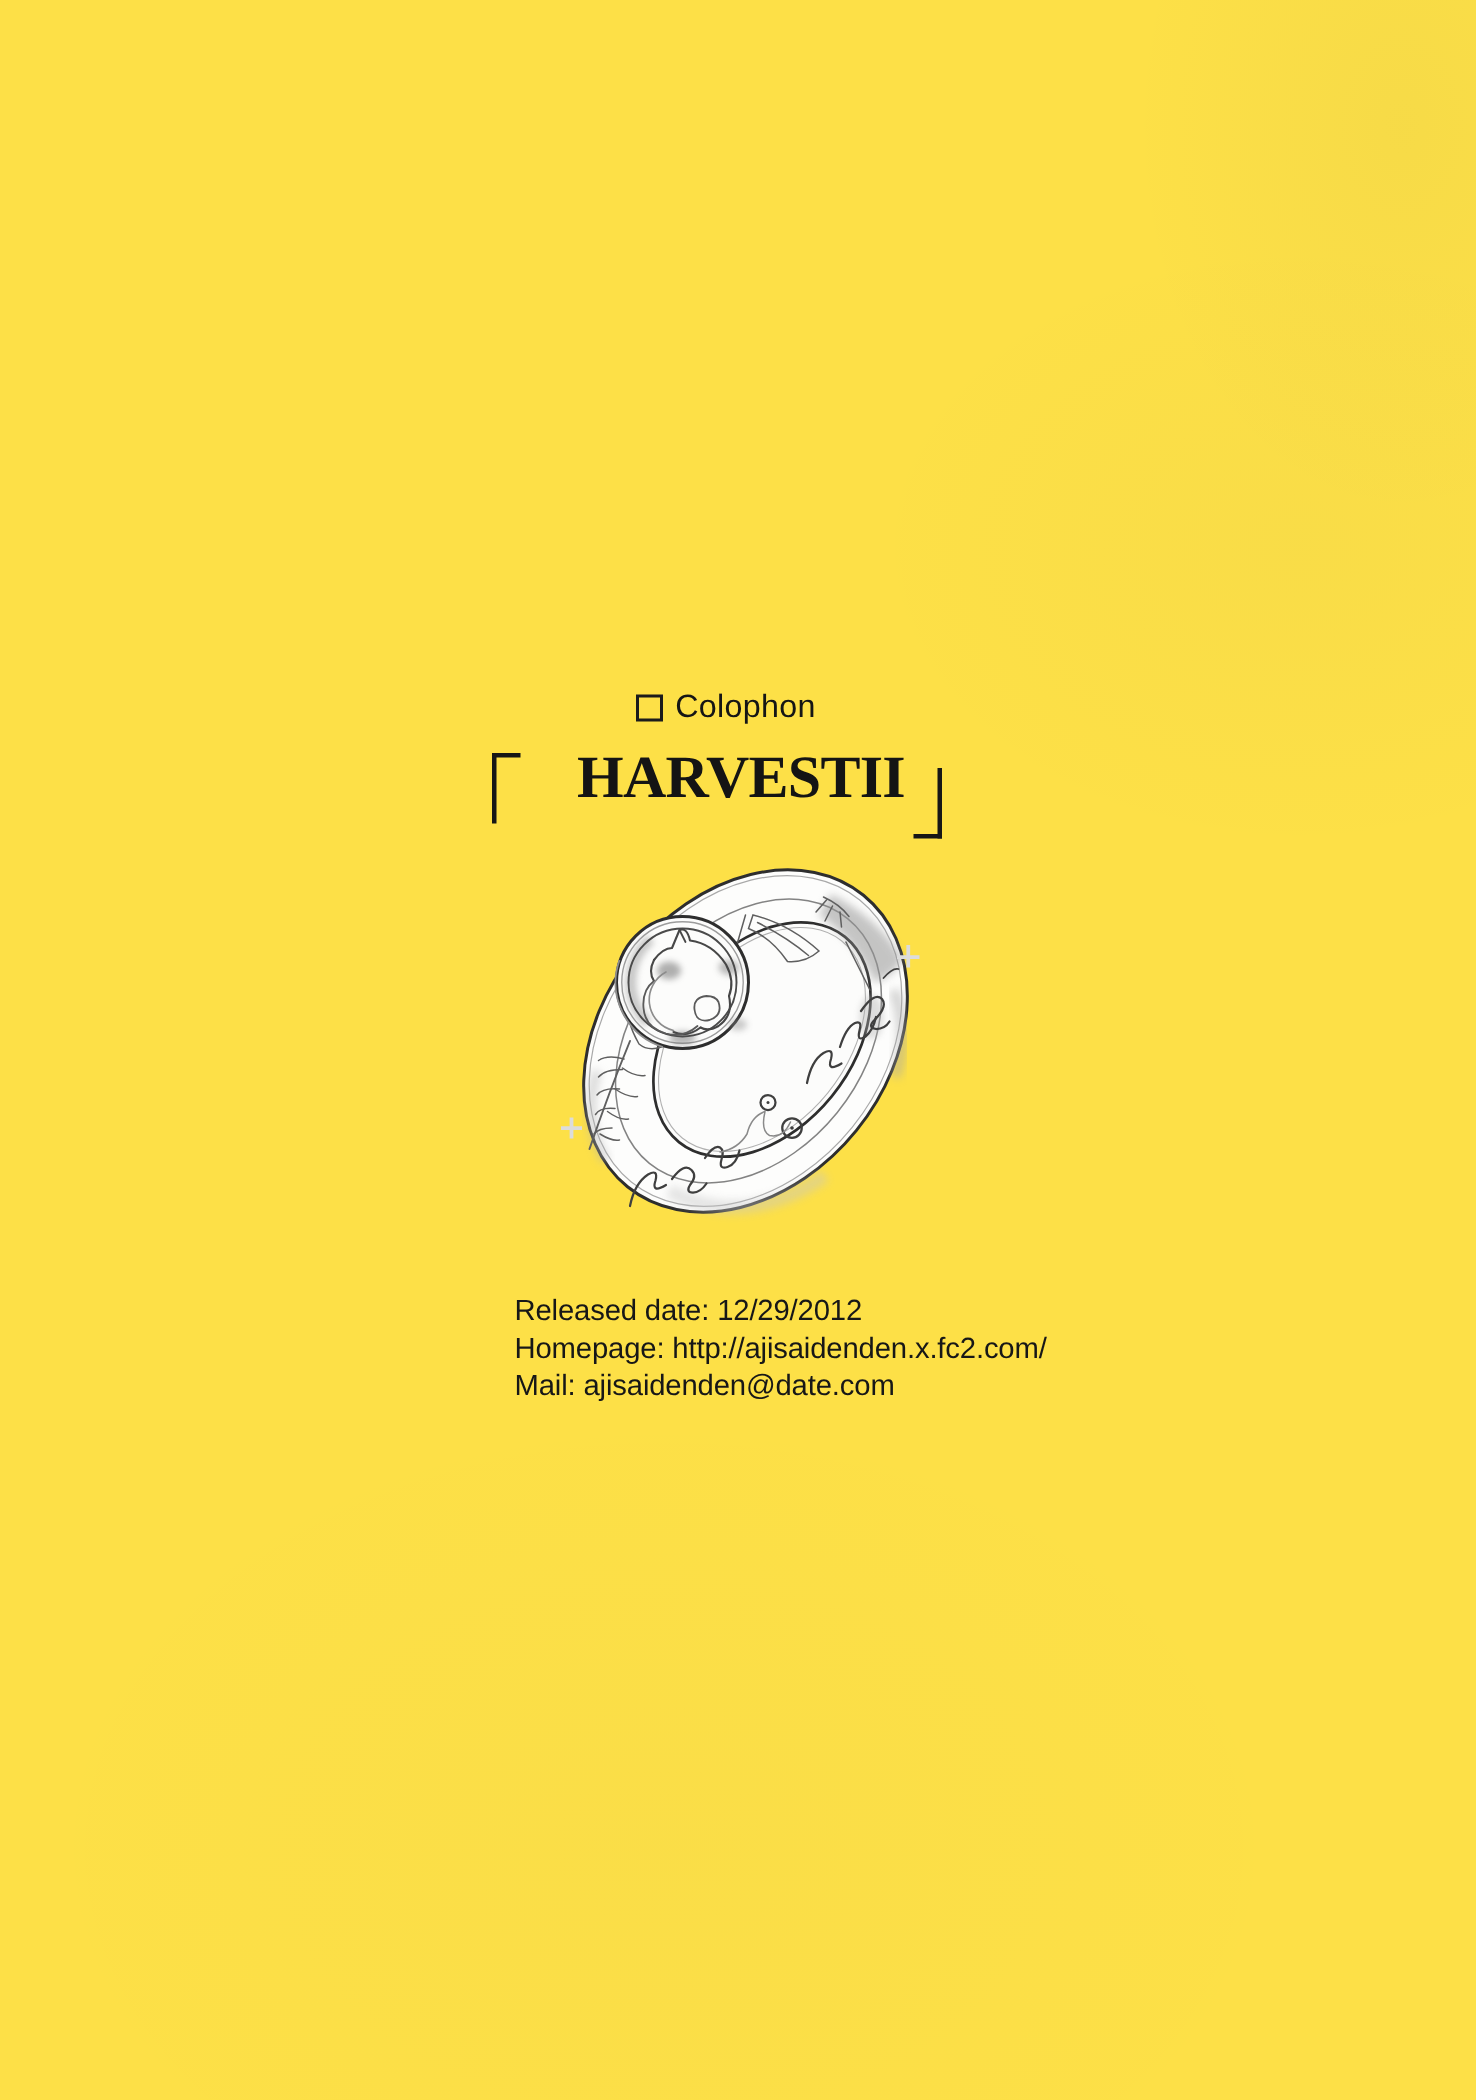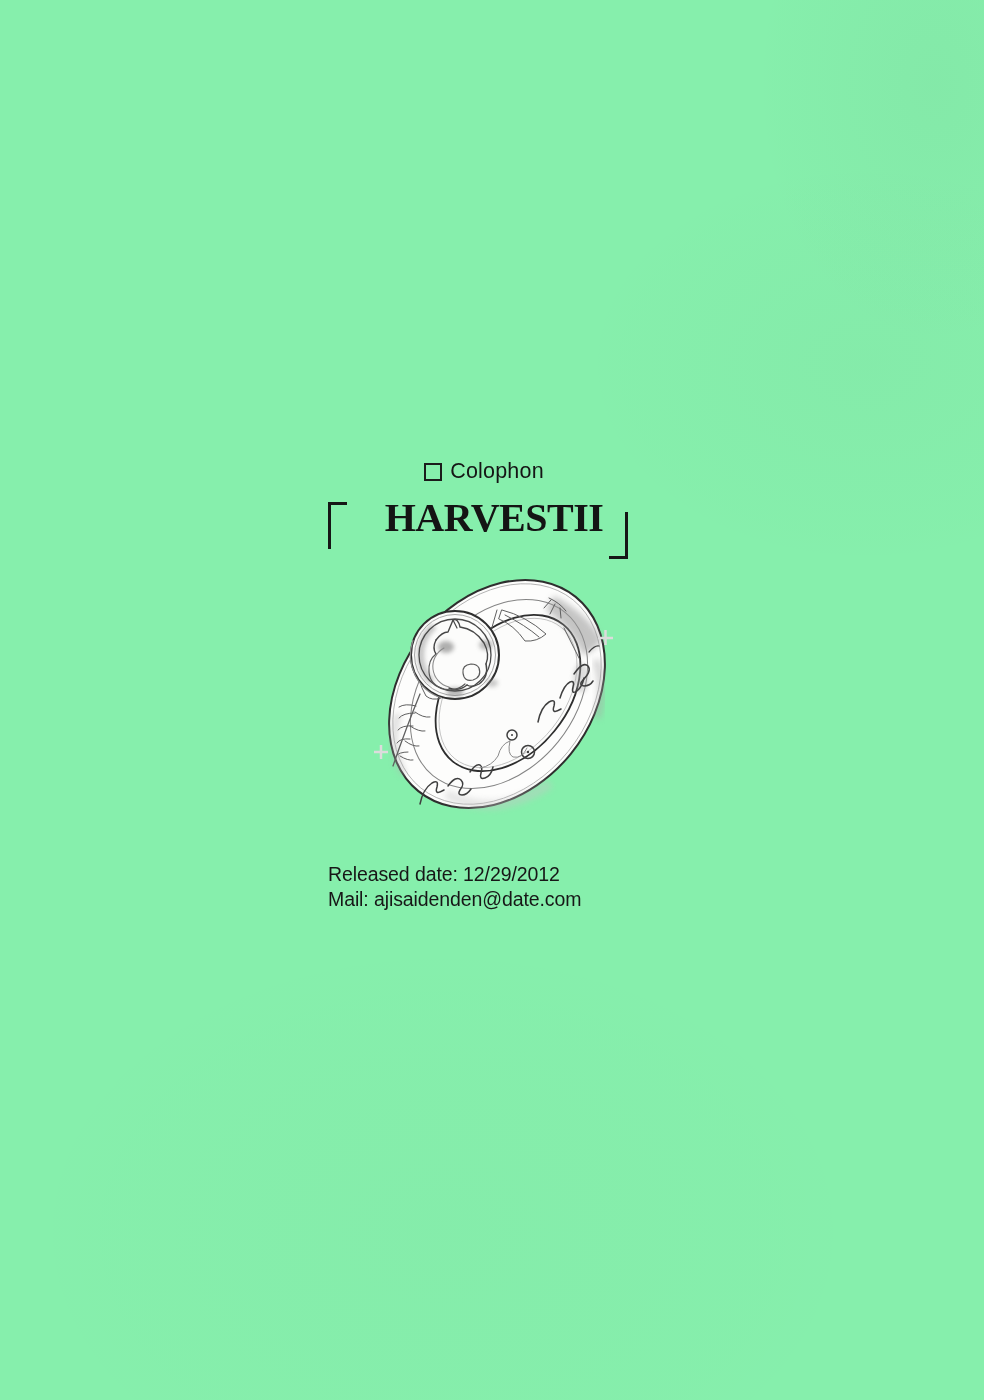--- a/index.html
+++ b/index.html
@@ -1,21 +1,21 @@
 <!DOCTYPE html>
 <html><head>
 <meta charset="utf-8">
 <style>
   html, body { margin: 0; padding: 0; background: #e8e8e6; }
   .page {
     position: relative;
     width: 984px;
     height: 1400px;
     margin: 0 auto;
-    background: #86efac;
+    background: #fde047;
     overflow: hidden;
     font-family: "Liberation Sans", "DejaVu Sans", sans-serif;
     color: #1b1b1b;
   }
   .texture {
     position: absolute; inset: 0; pointer-events: none;
     background:
       radial-gradient(ellipse 260px 380px at 95% 6%, rgba(70,70,70,0.035), rgba(0,0,0,0) 70%),
       radial-gradient(ellipse 420px 300px at 88% 26%, rgba(70,70,70,0.022), rgba(0,0,0,0) 70%),
       radial-gradient(ellipse 600px 420px at 45% 88%, rgba(70,70,70,0.015), rgba(0,0,0,0) 75%);
@@ -51,21 +51,21 @@
   .title-text {
     font-family: "Liberation Serif", "DejaVu Serif", serif;
     font-weight: 700; font-size: 40px; line-height: 1.2;
     letter-spacing: -0.5px; color: #141414; margin-left: 32px;
   }
   .ring {
     position: absolute; left: 368px; top: 556px;
     width: 258px; height: 276px;
   }
   .details {
-    position: absolute; left: 328px; top: 862px;
+    position: absolute; left: 343px; top: 862px;
     font-size: 19.5px; line-height: 24.8px;
     letter-spacing: -0.1px; color: #171717;
   }
 </style>
 </head>
 <body>
 
 <div class="page">
   <div class="texture"></div>
 
@@ -156,15 +156,16 @@
         <path d="M68,98 Q60,104 61,116 Q62,129 76,133 Q88,136 97,128" stroke="#5a5a5a" stroke-width="1.2"></path>
         <path d="M76,92 A21,21 0 0 0 81,131" stroke="#8c8c8c" stroke-width="1.1"></path>
         <path d="M111,112 Q114,121 105,124 Q96,126 95,117 Q94,109 103,108 Q109,108 111,112" stroke="#5a5a5a" stroke-width="1.2"></path>
         <path d="M85,64 L89,72" stroke-width="1.2"></path>
       </g>
     </g>
   </svg>
 
   <div class="details">
     <div>Released date: 12/29/2012</div>
+    <div>Homepage: http://ajisaidenden.x.fc2.com/</div>
     <div>Mail: ajisaidenden@date.com</div>
   </div>
 </div>
 
 </body></html>

